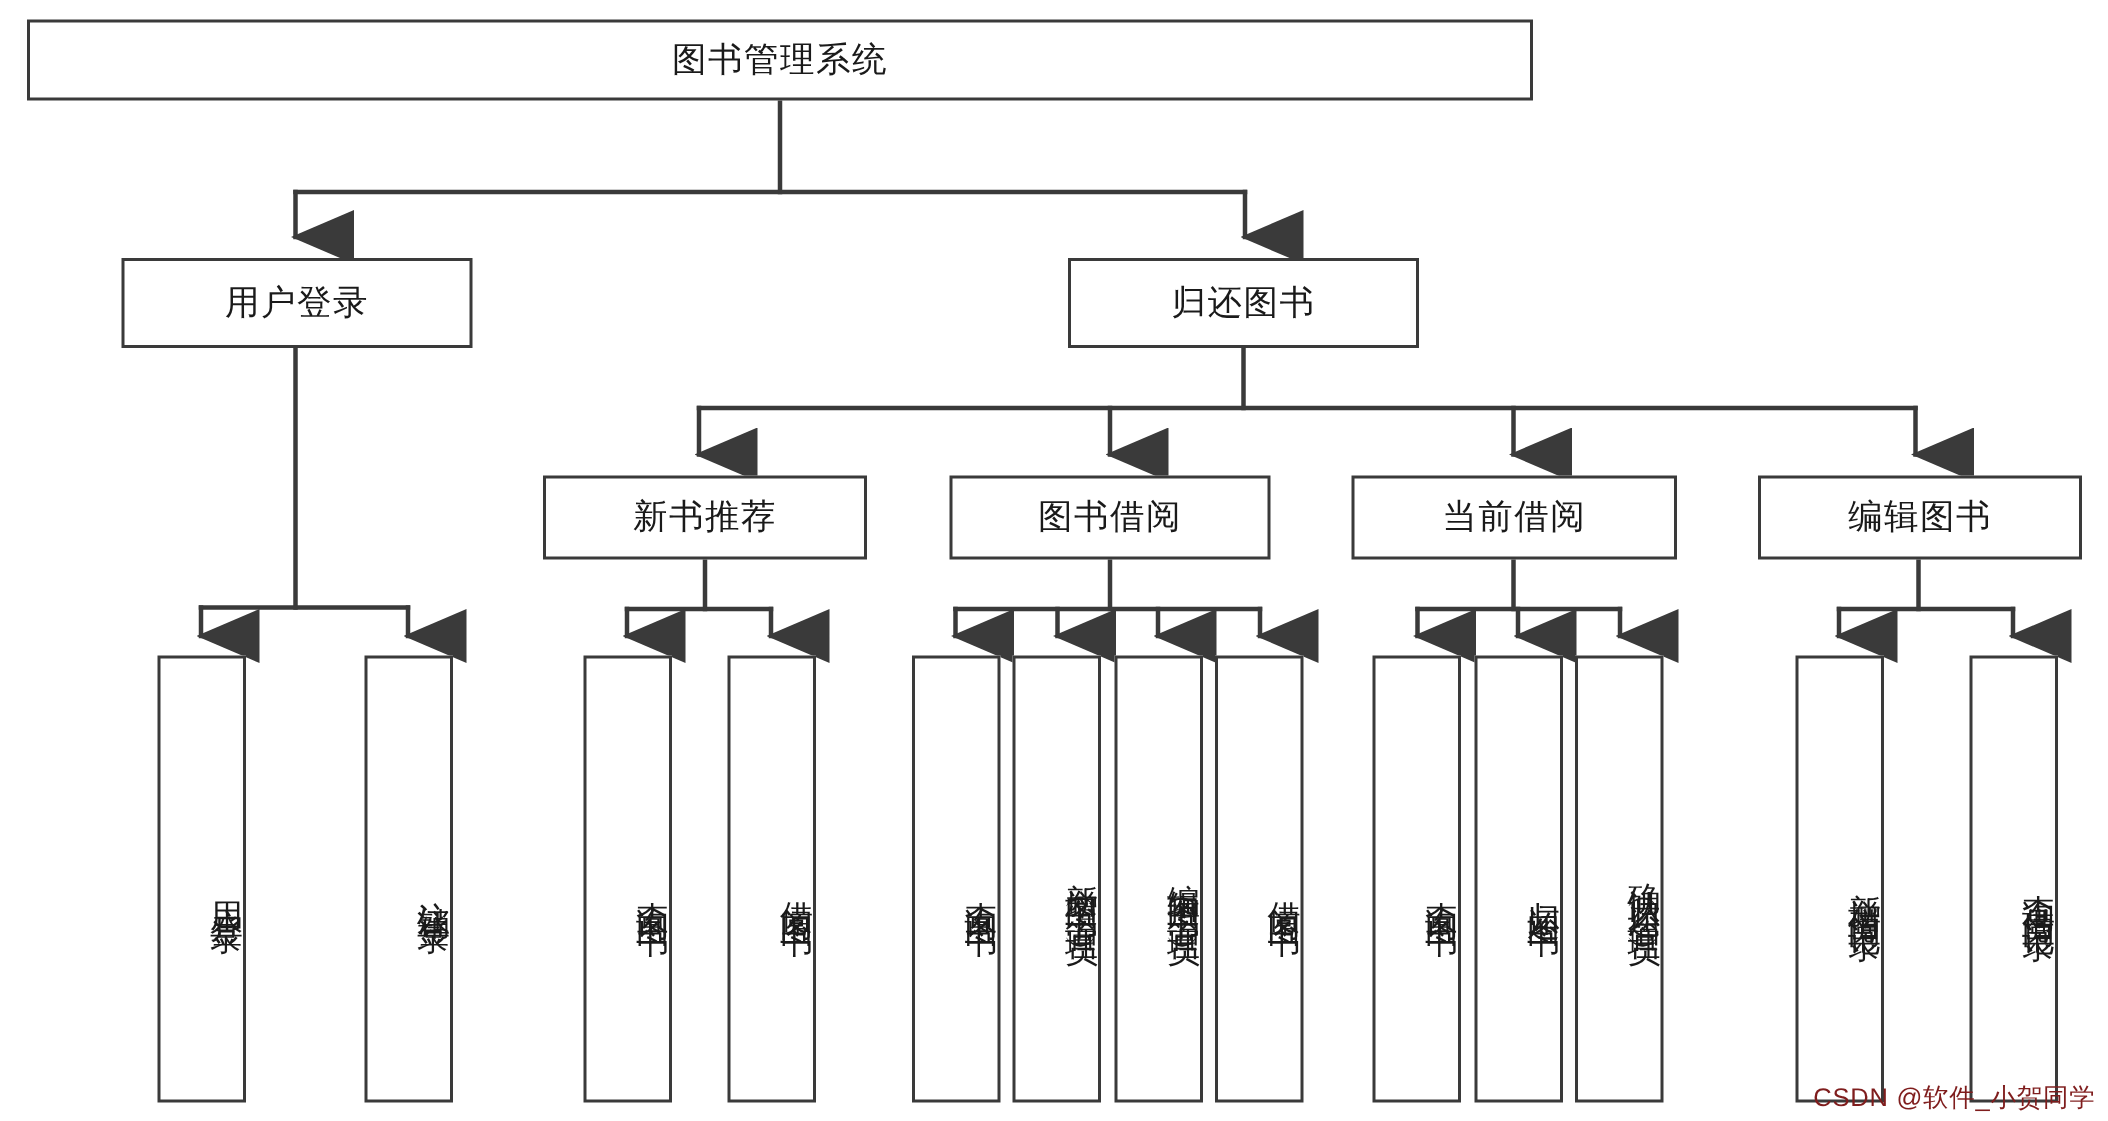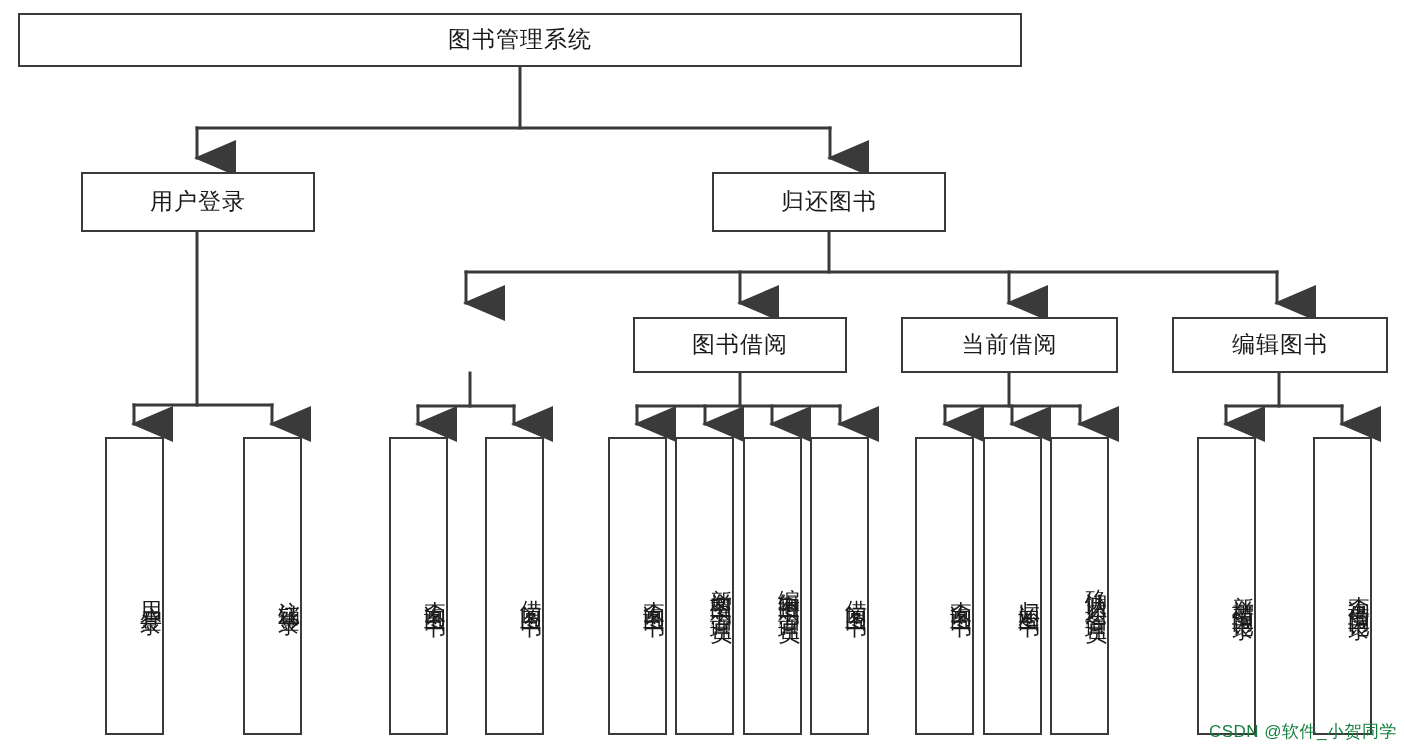--- a/index.html
+++ b/index.html
@@ -56,21 +56,21 @@
   .node-v > span{
     writing-mode:vertical-rl;
     text-orientation:upright;
     letter-spacing:5px;
   }
   .watermark{
     position:absolute;
     right:8px;
     bottom:4px;
     font-size:17px;
-    color:#15803d;
+    color:#7f1d1d;
     letter-spacing:0.5px;
     white-space:nowrap;
     font-family:"Liberation Sans","DejaVu Sans",sans-serif;
     text-align:right;
   }
 </style>
 </head>
 <body>
 
 <div id="canvas">
@@ -134,20 +134,23 @@
   </div>
 
   <div class="node node-h" style="left:81px; top:172px; width:234px; height:60px;">
     <span>用户登录</span>
   </div>
 
   <div class="node node-h" style="left:712px; top:172px; width:234px; height:60px;">
     <span>归还图书</span>
   </div>
 
+  <div class="node node-h" style="left:362px; top:317px; width:216px; height:56px;">
+    <span>新书推荐</span>
+  </div>
 
   <div class="node node-h" style="left:633px; top:317px; width:214px; height:56px;justify-content:center;">
     <span>图书借阅</span>
   </div>
 
   <div class="node node-h" style="left:901px; top:317px; width:217px; height:56px;">
     <span>当前借阅</span>
   </div>
 
   <div class="node node-h" style="left:1172px; top:317px; width:216px; height:56px;">

